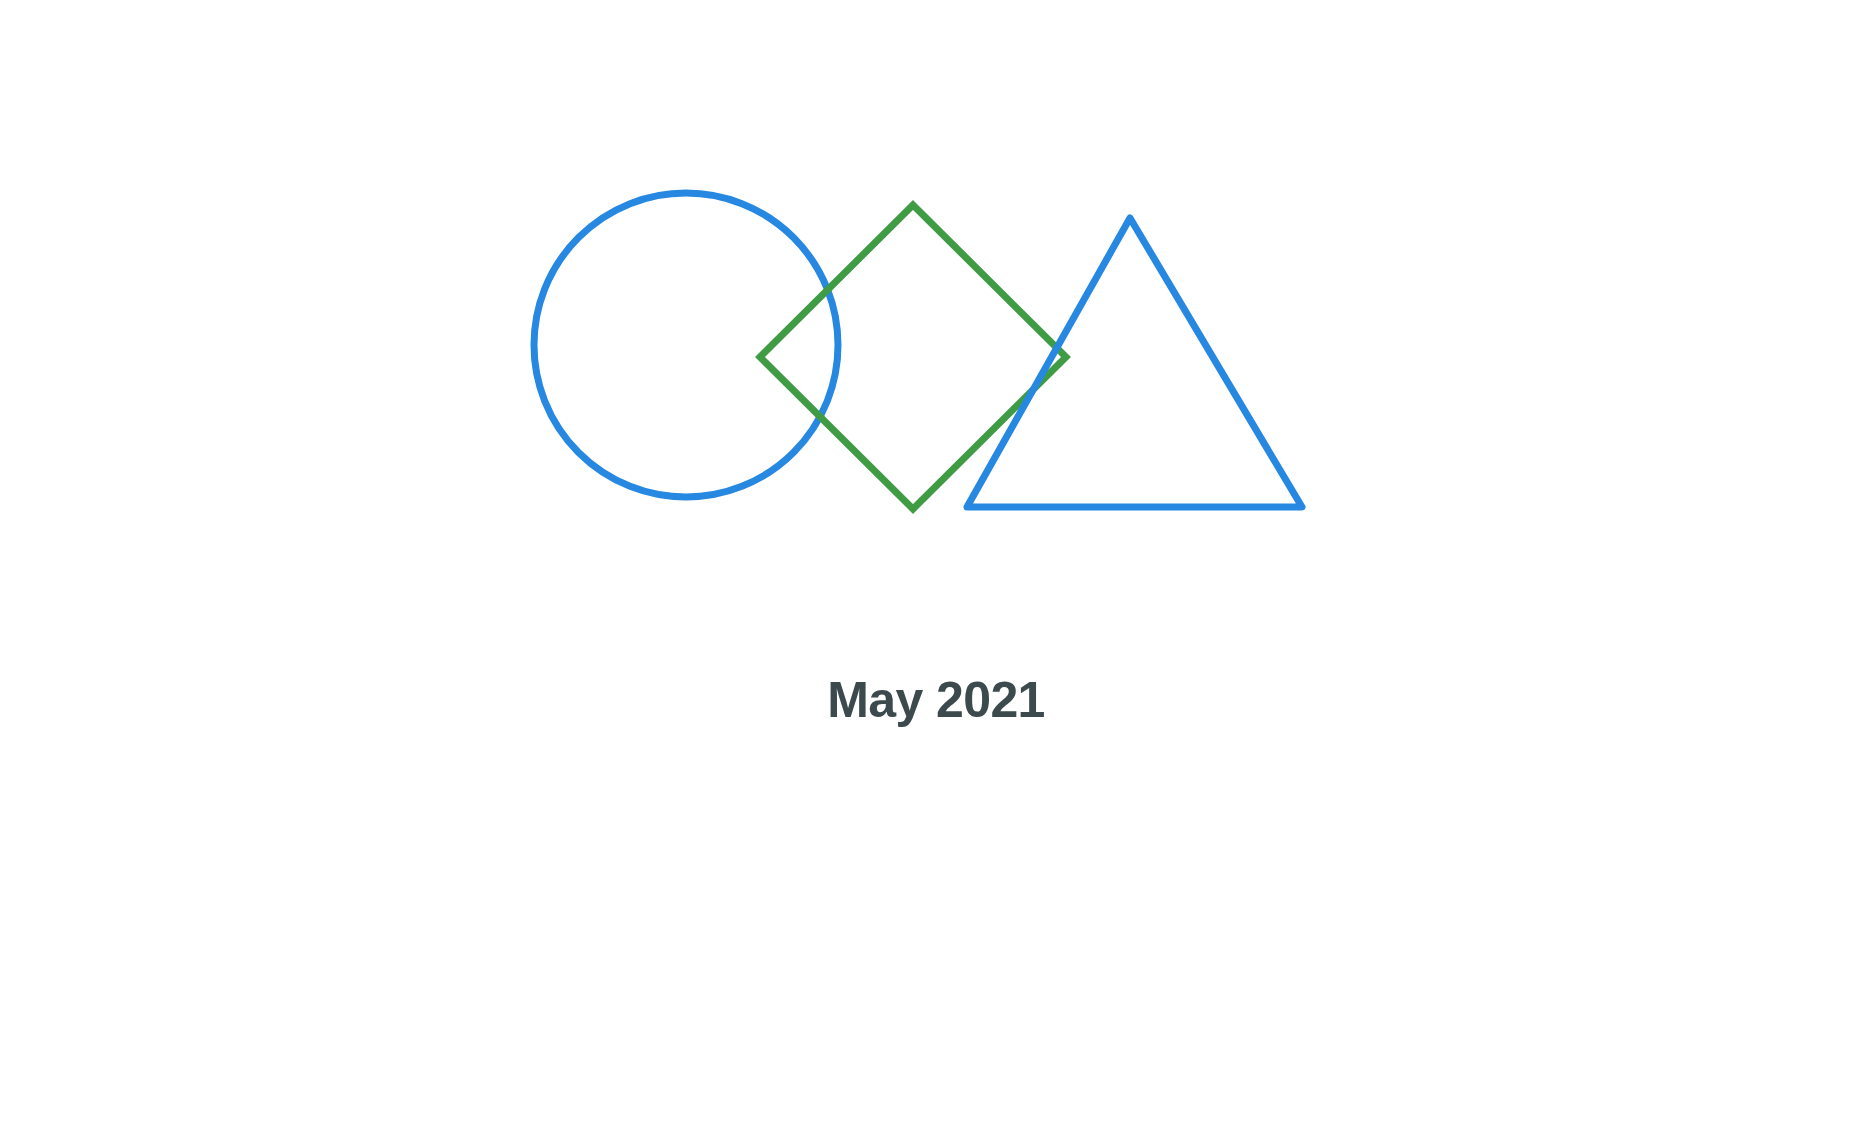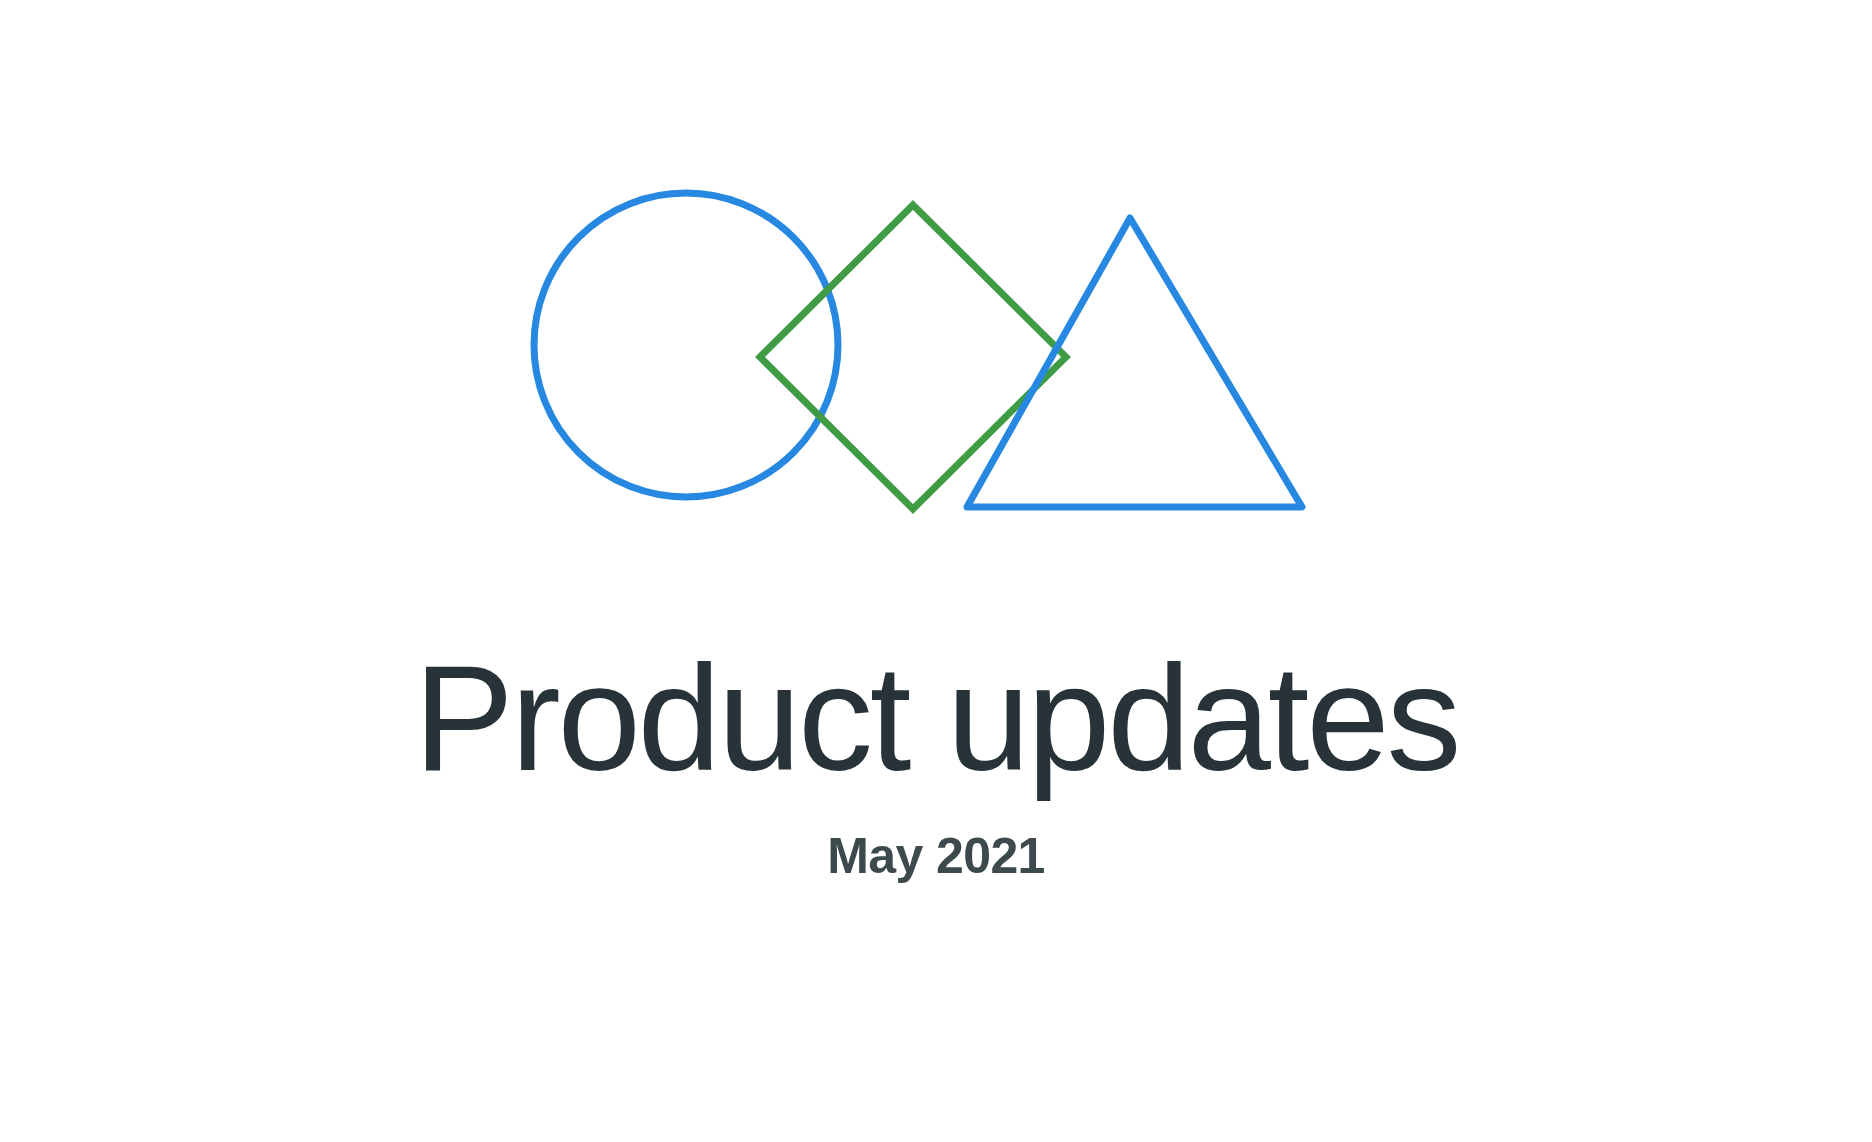--- a/index.html
+++ b/index.html
@@ -79,17 +79,16 @@
     <svg viewBox="0 0 1872 560" xmlns="http://www.w3.org/2000/svg" aria-hidden="true">
       <g fill="none" stroke-linejoin="miter" stroke-linecap="butt" stroke-width="7">
         <circle cx="686" cy="345" r="152" stroke="#2688E0"></circle>
         <polygon points="913,205 1066,357 913,509 760,357" stroke="#3F9C45"></polygon>
         <polygon points="1130,218 1302,507 967,507" stroke="#2688E0" stroke-linejoin="round"></polygon>
       </g>
     </svg>
   </div>
 
   <div class="headline-block">
-    <h1 class="page-title">Product updates</h1>
     <p class="page-subtitle">May 2021</p>
   </div>
 
 </div>
 
 </body></html>

